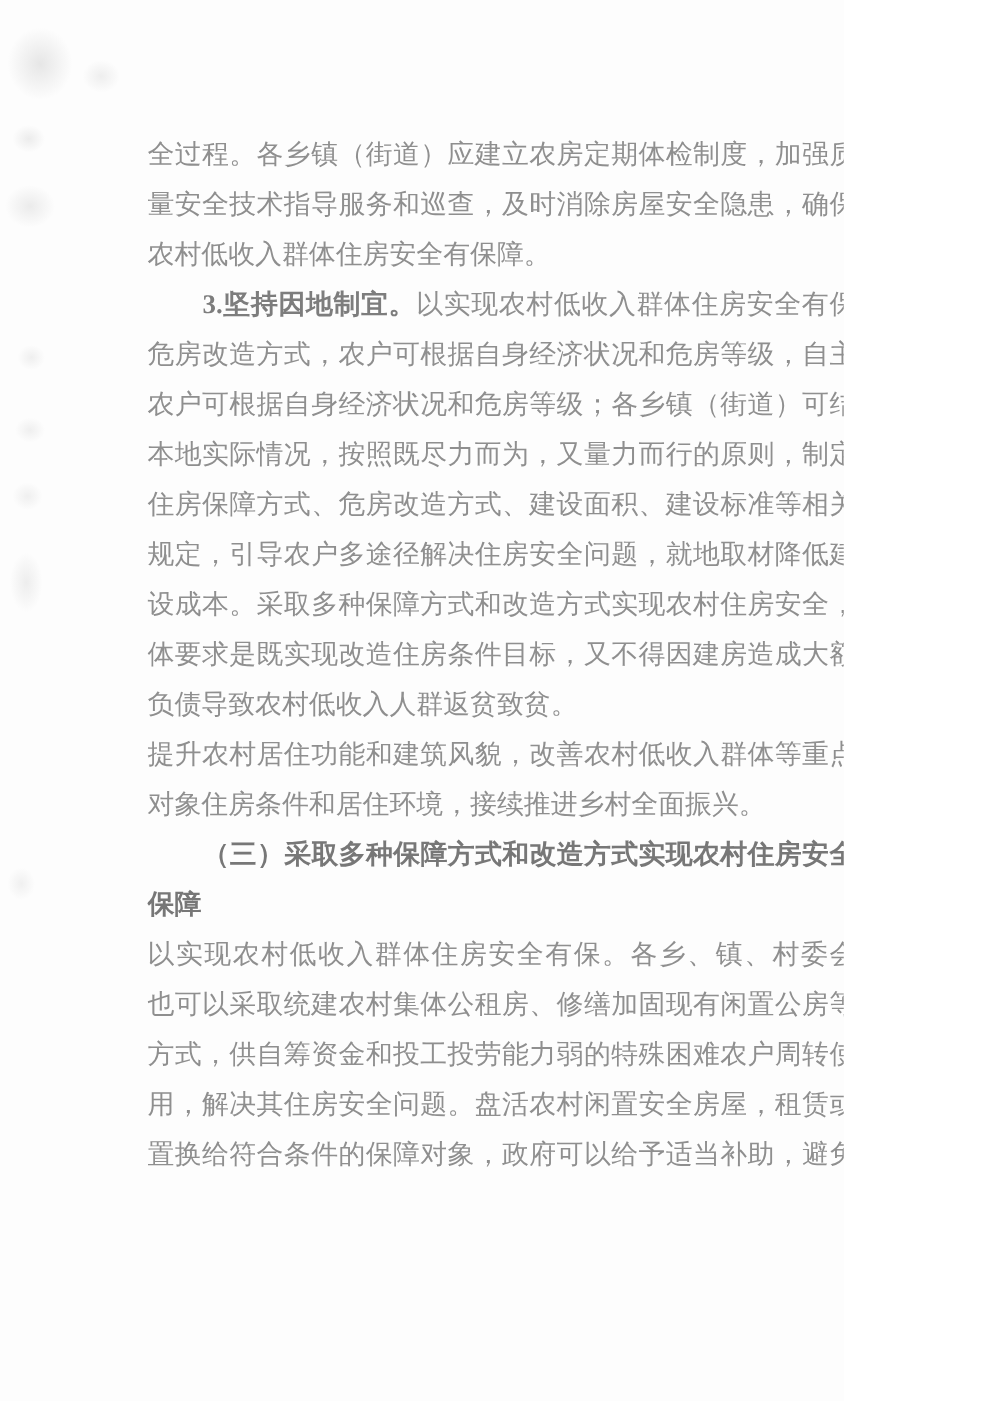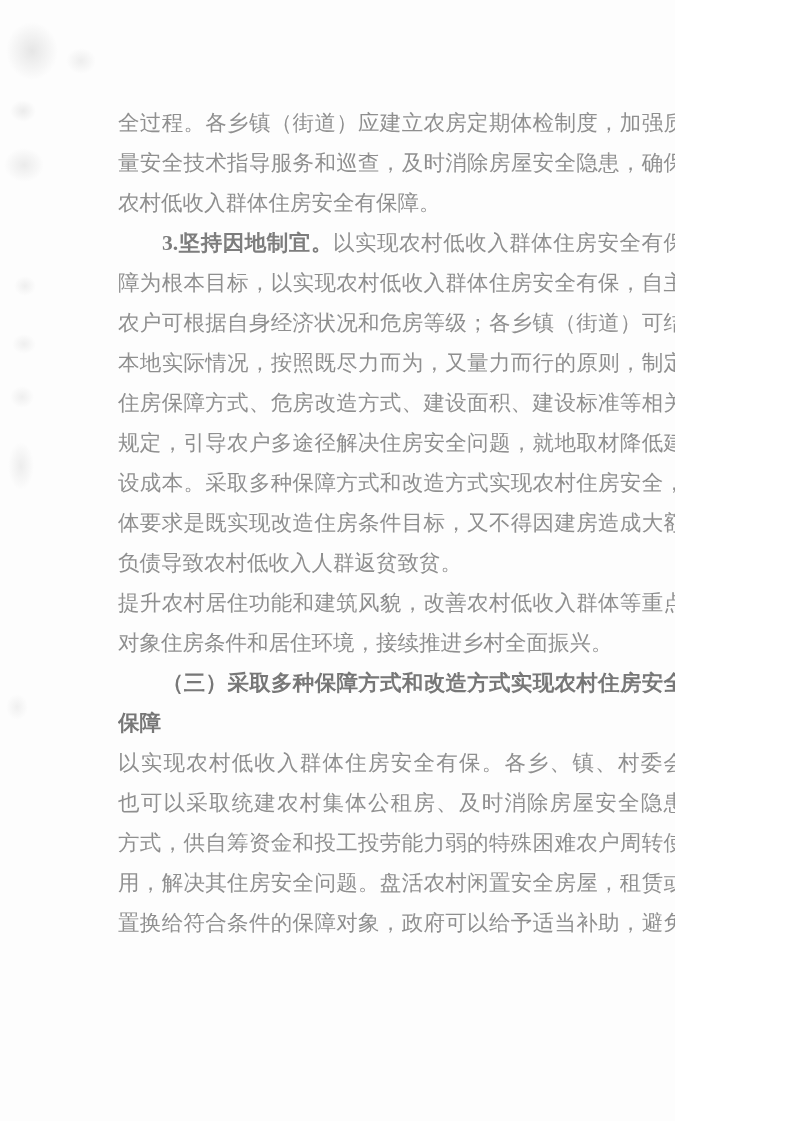--- a/index.html
+++ b/index.html
@@ -87,31 +87,31 @@
   <div class="blob b5"></div>
   <div class="blob b6"></div>
   <div class="blob b7"></div>
   <div class="blob b8"></div>
   <div class="blob b9"></div>
   <div class="text-block" id="text-block">
       <div class="line"><span>全过程。各乡镇（街道）应建立农房定期体检制度，加强质</span></div>
       <div class="line"><span>量安全技术指导服务和巡查，及时消除房屋安全隐患，确保</span></div>
       <div class="line last"><span>农村低收入群体住房安全有保障。</span></div>
       <div class="line indent"><span class="bold">3.坚持因地制宜。</span><span>以实现农村低收入群体住房安全有保</span></div>
-      <div class="line"><span>障为根本目标，以实现农村低收入群体住房安全有保，自主</span></div>
+      <div class="line"><span>危房改造方式，农户可根据自身经济状况和危房等级，自主</span></div>
       <div class="line"><span>农户可根据自身经济状况和危房等级；各乡镇（街道）可结合</span></div>
       <div class="line"><span>本地实际情况，按照既尽力而为，又量力而行的原则，制定</span></div>
       <div class="line"><span>住房保障方式、危房改造方式、建设面积、建设标准等相关</span></div>
       <div class="line"><span>规定，引导农户多途径解决住房安全问题，就地取材降低建</span></div>
       <div class="line"><span>设成本。采取多种保障方式和改造方式实现农村住房安全，总</span></div>
       <div class="line"><span>体要求是既实现改造住房条件目标，又不得因建房造成大额</span></div>
       <div class="line last"><span>负债导致农村低收入人群返贫致贫。</span></div>
       <div class="line"><span>提升农村居住功能和建筑风貌，改善农村低收入群体等重点</span></div>
       <div class="line last"><span>对象住房条件和居住环境，接续推进乡村全面振兴。</span></div>
       <div class="line indent kai"><span class="bold">（三）采取多种保障方式和改造方式实现农村住房安全</span></div>
       <div class="line last kai"><span class="bold">保障</span></div>
       <div class="line"><span>以实现农村低收入群体住房安全有保。各乡、镇、村委会</span></div>
-      <div class="line"><span>也可以采取统建农村集体公租房、及时消除房屋安全隐患</span></div>
+      <div class="line"><span>也可以采取统建农村集体公租房、修缮加固现有闲置公房等</span></div>
       <div class="line"><span>方式，供自筹资金和投工投劳能力弱的特殊困难农户周转使</span></div>
       <div class="line"><span>用，解决其住房安全问题。盘活农村闲置安全房屋，租赁或</span></div>
       <div class="line"><span>置换给符合条件的保障对象，政府可以给予适当补助，避免</span></div>
     </div>
 </div>
 
 </body></html>

